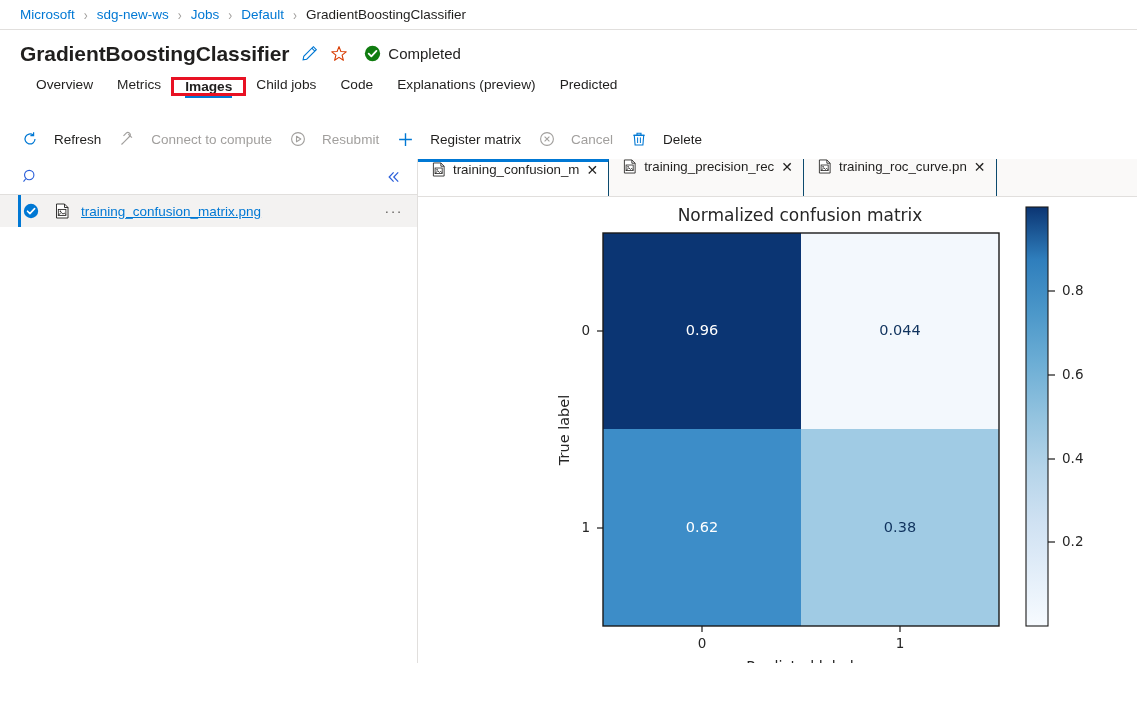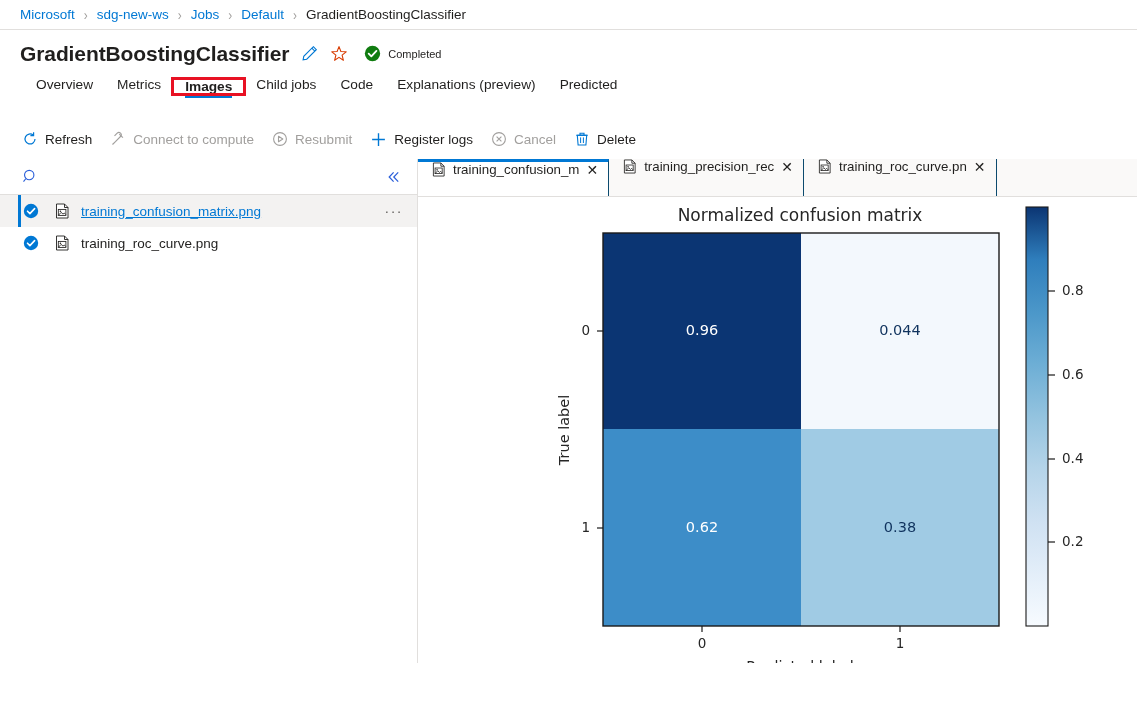--- a/index.html
+++ b/index.html
@@ -34,21 +34,21 @@
     display: flex; align-items: center;
     padding-left: 20px;
   }
   #page-title {
     font-size: 21px; font-weight: bold; color: #201f1e;
     letter-spacing: -0.1px;
   }
   .title-icon { margin-left: 12px; display:flex; align-items:center; cursor:pointer; }
   #status-wrap {
     display: flex; align-items: center; margin-left: 16px;
-    font-size: 11px; color: #201f1e;
+    font-size: 15px; color: #201f1e;
   }
   #status-text { margin-left: 7px; }
 
   
   #nav-tabs {
     height: 36px;
     display: flex; align-items: flex-start;
     padding-left: 24px;
     font-size: 13.7px;
   }
@@ -80,21 +80,21 @@
     font-size: 13.5px;
     margin-top: 6px;
   }
   .cmd {
     display: flex; align-items: center;
     margin-right: 18px;
     cursor: pointer;
     color: #201f1e;
     white-space: nowrap;
   }
-  .cmd .cmd-label { margin-left: 7px; }
+  .cmd .cmd-label { margin-left: 16px; }
   .cmd.disabled { color: #a19f9d; cursor: default; }
 
   
   #body-split {
     display: flex;
     height: 504px;
     border-top: 0;
   }
 
   
@@ -284,21 +284,21 @@
     </span>
     <span class="cmd-label">Resubmit</span>
   </div>
 
   <div class="cmd">
     <span style="display:flex;">
       <svg width="17" height="17" viewBox="0 0 16 16">
         <path d="M8 2 L8 14 M2 8 L14 8" stroke="#0078d4" stroke-width="1.3"></path>
       </svg>
     </span>
-    <span class="cmd-label">Register logs</span>
+    <span class="cmd-label">Register matrix</span>
   </div>
 
   <div class="cmd disabled">
     <span style="display:flex;">
       <svg width="16" height="16" viewBox="0 0 16 16">
         <circle cx="8" cy="8" r="6.4" fill="none" stroke="#a19f9d" stroke-width="1.1"></circle>
         <path d="M5.6 5.6 L10.4 10.4 M10.4 5.6 L5.6 10.4" stroke="#a19f9d" stroke-width="1.1"></path>
       </svg>
     </span>
     <span class="cmd-label">Cancel</span>
@@ -353,38 +353,20 @@
             <rect x="3.3" y="6.4" width="7.6" height="6" fill="none" stroke="#201f1e" stroke-width="0.85"></rect>
             <circle cx="5.4" cy="8.3" r="0.8" fill="#201f1e"></circle>
             <path d="M3.4 12.3 L6.1 9.4 L8 11.1 L9.3 10 L10.8 11.6" fill="none" stroke="#201f1e" stroke-width="0.85"></path>
           </svg>
         </span>
         <span class="file-name">training_confusion_matrix.png</span>
         <span class="file-more">···</span>
       </div>
 
 
-      <div class="file-row">
-        <span class="file-check">
-          <svg width="16" height="16" viewBox="0 0 16 16">
-            <circle cx="8" cy="8" r="7.2" fill="#0078d4"></circle>
-            <path d="M4.5 8.2 L6.9 10.6 L11.6 5.6" fill="none" stroke="#ffffff" stroke-width="1.6" stroke-linecap="round" stroke-linejoin="round"></path>
-          </svg>
-        </span>
-        <span class="file-type-icon">
-          <svg width="15" height="16" viewBox="0 0 15 16">
-            <path d="M1.5 1 L9.5 1 L13 4.5 L13 15 L1.5 15 Z" fill="#ffffff" stroke="#201f1e" stroke-width="0.9"></path>
-            <path d="M9.5 1 L9.5 4.5 L13 4.5" fill="none" stroke="#201f1e" stroke-width="0.9"></path>
-            <rect x="3.3" y="6.4" width="7.6" height="6" fill="none" stroke="#201f1e" stroke-width="0.85"></rect>
-            <circle cx="5.4" cy="8.3" r="0.8" fill="#201f1e"></circle>
-            <path d="M3.4 12.3 L6.1 9.4 L8 11.1 L9.3 10 L10.8 11.6" fill="none" stroke="#201f1e" stroke-width="0.85"></path>
-          </svg>
-        </span>
-        <span class="file-name">training_roc_curve.png</span>
-      </div>
 
     </div>
   </div>
 
   <div id="preview-panel">
 
     <div id="file-tabs">
 
       <div class="file-tab active">
         <span class="tab-icon">

